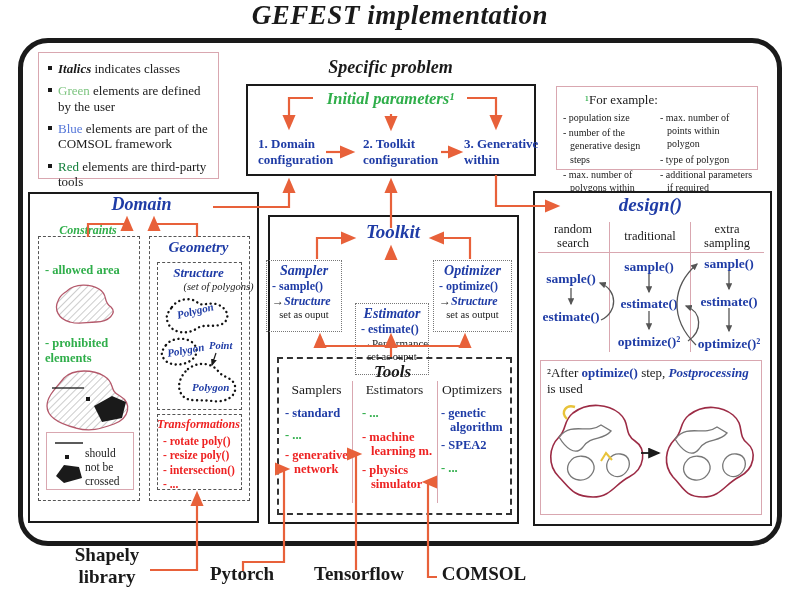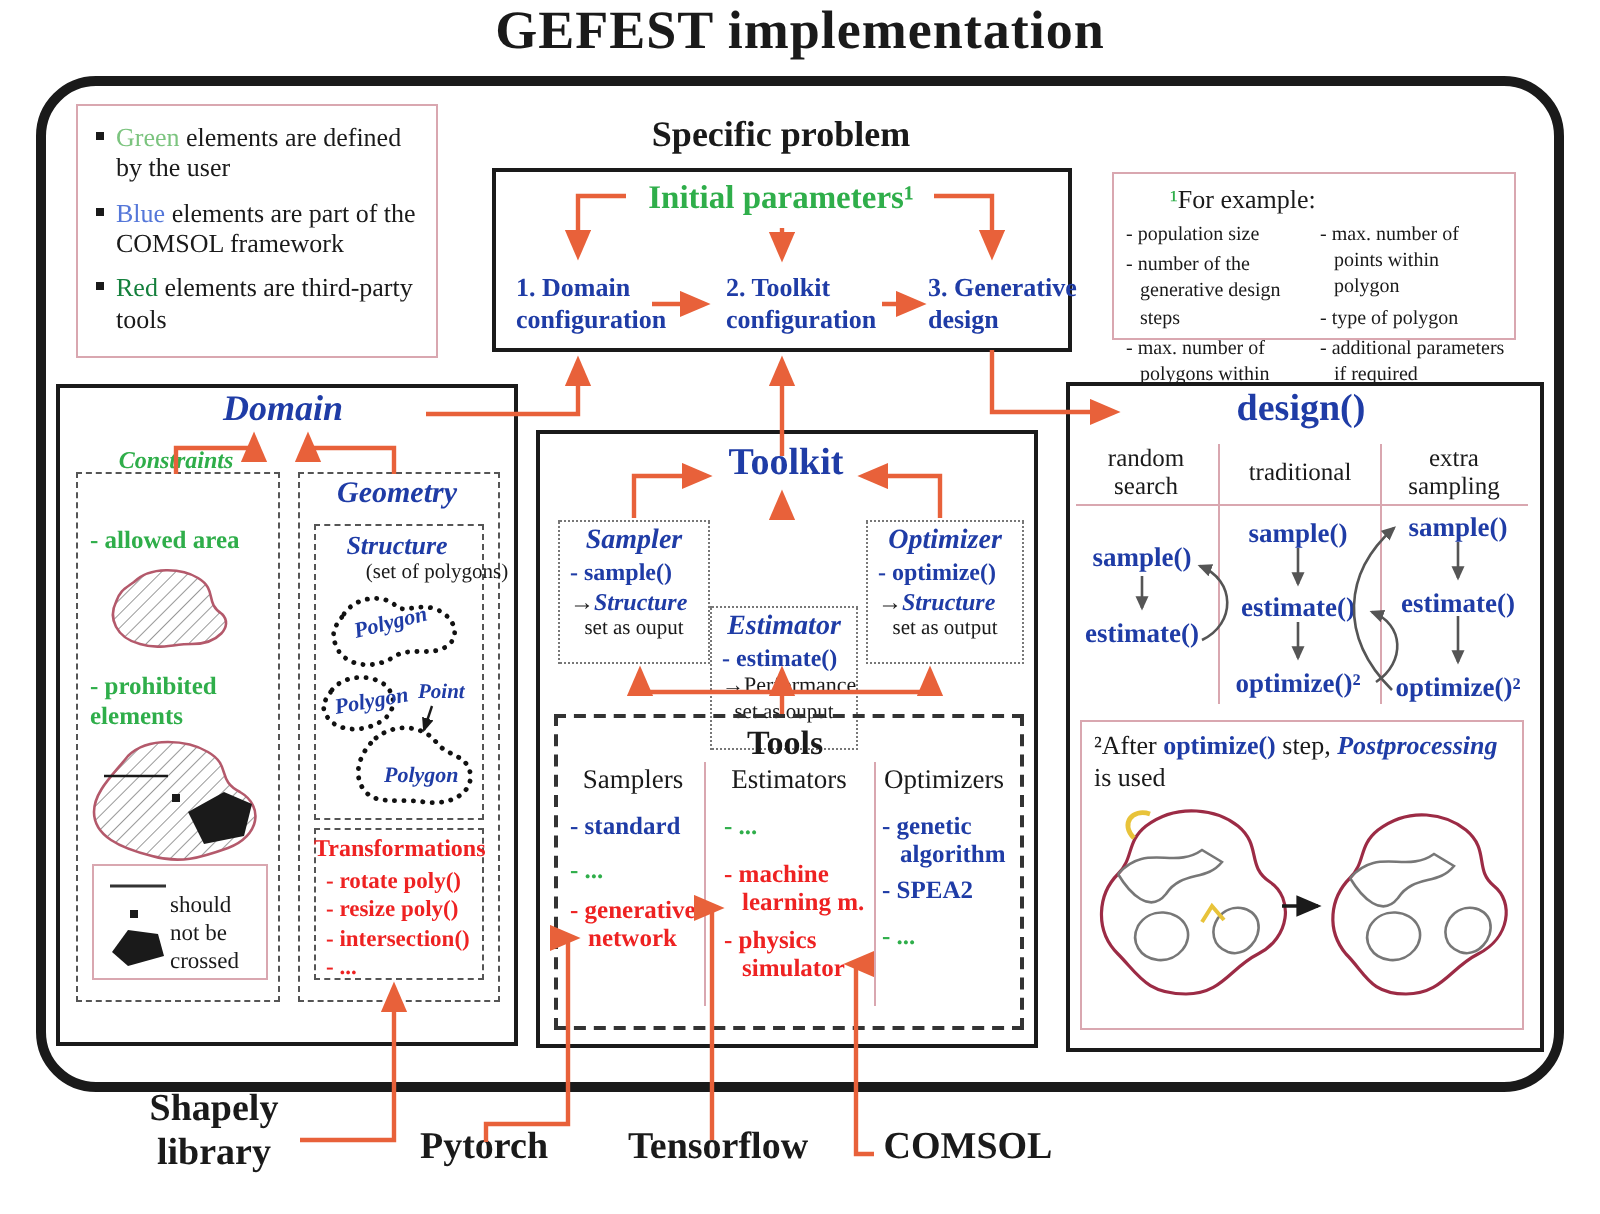--- a/index.html
+++ b/index.html
@@ -1,19 +1,19 @@
 <!DOCTYPE html>
 <html><head>
 <meta charset="utf-8">
 <style>
   html,body{margin:0;padding:0;background:#fff;}
   #canvas{position:relative;width:800px;height:607px;background:#fff;overflow:hidden;
           font-family:"Liberation Serif","DejaVu Serif",serif;color:#1a1a1a;}
   .abs{position:absolute;}
-  .ctr{text-align:center;}
+  .ctr{text-align:center;font-style:italic;}
   .b{font-weight:bold;}
   .i{font-style:italic;}
   .blue{color:#1f3ca6;}
   .green{color:#2fae4a;}
   .red{color:#ee2222;}
   .title{font-size:27px;font-weight:bold;letter-spacing:.5px;}
   .outer{border:5px solid #1a1a1a;border-radius:30px;}
   .blackbox{border:2.5px solid #1a1a1a;background:#fff;}
   .pinkbox{border:1.3px solid #d9a7b0;background:#fff;}
   .dashbox{border:1.7px dashed #555;}
@@ -42,20 +42,24 @@
 
 <div id="canvas">
 
   <div class="abs ctr title" style="left:0;top:4;width:800px;">GEFEST implementation</div>
 
   <div class="abs outer" style="left:18px;top:38px;width:754px;height:498px;"></div>
 
   <div class="abs pinkbox" style="left:38px;top:52px;width:181px;height:127px;padding:8px 5px 2px 9px;box-sizing:border-box;">
     <div class="lg-item">
       <span class="bullet"></span>
+      <span><b class="i" style="color: rgb(26, 26, 26);">Italics</b><span> indicates classes</span></span>
+    </div>
+    <div class="lg-item">
+      <span class="bullet"></span>
       <span><span style="color: rgb(124, 196, 127);">Green</span><span> elements are defined by the user</span></span>
     </div>
     <div class="lg-item">
       <span class="bullet"></span>
       <span><span style="color: rgb(85, 119, 217);">Blue</span><span> elements are part of the COMSOL framework</span></span>
     </div>
     <div class="lg-item">
       <span class="bullet"></span>
       <span><span style="color: #15803d;">Red</span><span> elements are third-party tools</span></span>
     </div>
@@ -67,21 +71,21 @@
   <div class="abs step" style="left:258px;top:136px;">
     <div>1. Domain</div>
       <div>configuration</div>
   </div>
   <div class="abs step" style="left:363px;top:136px;">
     <div>2. Toolkit</div>
       <div>configuration</div>
   </div>
   <div class="abs step" style="left:464px;top:136px;">
     <div>3. Generative</div>
-      <div>design</div>
+      <div>within</div>
   </div>
 
   <div class="abs pinkbox" style="left:556px;top:86px;width:202px;height:84px;box-sizing:border-box;padding:4px 4px 0 6px;">
     <div style="font-size:13px;margin:1px 0 3px 22px;"><span class="green">¹</span><span>For example:</span></div>
     <div style="display:flex;">
       <div style="width:98px;">
         <div class="fx-item">- population size</div>
         <div class="fx-item">- number of the generative design steps</div>
         <div class="fx-item">- max. number of polygons within structure</div>
       </div>
@@ -156,21 +160,21 @@
   <div class="abs ctr b red" style="left:157px;top:417px;width:83px;font-size:12px;">Transformations</div>
   <div class="abs" style="left:163px;top:434px;width:78px;">
     <div class="tr-item">- rotate poly()</div>
     <div class="tr-item">- resize poly()</div>
     <div class="tr-item">- intersection()</div>
     <div class="tr-item">- ...</div>
   </div>
 
   <div class="abs blackbox" style="left:268px;top:215px;width:247px;height:305px;"></div>
   <div class="abs ctr b blue" style="left:268px;top:221px;width:250px;font-size:19px;">Toolkit</div>
-  <div class="abs dotbox" style="left:279px;top:260px;width:74px;height:70px;">
+  <div class="abs dotbox" style="left:266px;top:260px;width:74px;height:70px;">
     <div class="mod-name">Sampler</div>
     <div class="mod-line">- sample()</div>
     <div class="mod-out"><span>→</span><span class="cls" style="color: rgb(31, 60, 166);">Structure</span></div>
     <div class="mod-note">set as ouput</div>
   </div>
   <div class="abs dotbox" style="left:355px;top:260px;width:72px;height:70px;margin-top:43px;">
     <div class="mod-name">Estimator</div>
     <div class="mod-line">- estimate()</div>
     <div class="mod-out" style="font-size:11px;"><span>→</span><span style="color: rgb(26, 26, 26);">Performance</span></div>
     <div class="mod-note">set as ouput</div>

